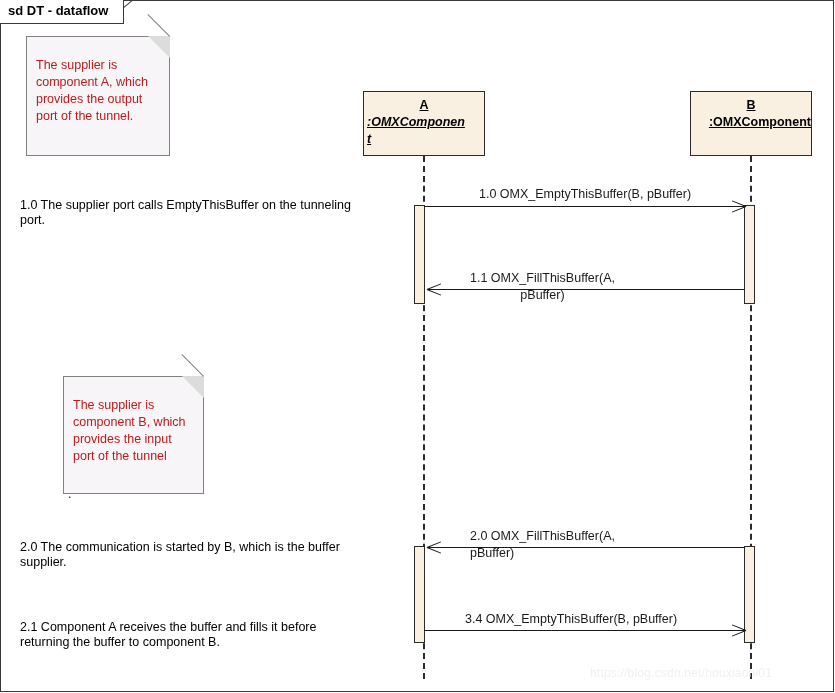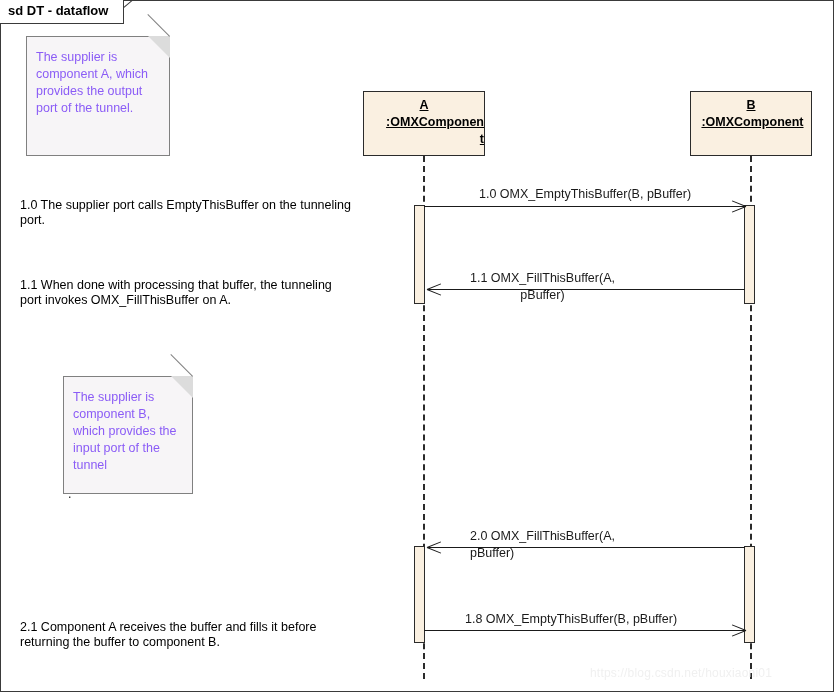--- a/index.html
+++ b/index.html
@@ -74,23 +74,23 @@
     white-space: nowrap;
   }
 
   
   .note {
     position: absolute;
     background: #f7f5f7;
     border: 1px solid #808080;
     box-sizing: border-box;
     font-size: 12.5px;
-    color: #8b5cf6;
+    color: #b91c1c;
     line-height: 17px;
-    padding: 12px 9px 6px 9px;
+    padding: 20px 9px 6px 9px;
   }
   .note-fold {
     position: absolute;
     right: -1px;
     top: -1px;
     width: 0;
     height: 0;
     border-left: 22px solid transparent;
     border-top: 22px solid #dcdcdc;
   }
@@ -132,22 +132,22 @@
     color: #000000;
     line-height: 17px;
     padding-top: 5px;
   }
   .lifeline-head .ln {
     display: block;
     text-decoration: underline;
     white-space: nowrap;
   }
   .lifeline-head .ln-name { text-align: center; }
-  .lifeline-head .ln-type { text-align: center; padding-left: 3px; }
-  .lifeline-head.wrap .ln-type { text-align: right; }
+  .lifeline-head .ln-type { text-align: right; padding-left: 3px; }
+  .lifeline-head.wrap .ln-type { text-align: left; font-style: italic; }
 
   .lifeline-dash {
     position: absolute;
     width: 0;
     border-left: 2px dashed #2b2b2b;
   }
 
   .activation {
     position: absolute;
     width: 11px;
@@ -210,29 +210,29 @@
     </div>
     <div class="frame-title">sd DT - dataflow</div>
   </div>
 
   <div class="note" style="left:26px; top:36px; width:144px; height:120px;">
     <div class="note-fold"></div>
     <div class="note-fold-edge"></div>
     <div class="note-text">The supplier is component A, which provides the output port of the tunnel.</div>
   </div>
 
-  <div class="note" style="left:63px; top:376px; width:130px; height:118px;">
+  <div class="note" style="left:63px; top:376px; width:141px; height:118px;">
     <div class="note-fold"></div>
     <div class="note-fold-edge"></div>
     <div class="note-text">The supplier is component B, which provides the input port of the tunnel</div>
   </div>
   <div class="note-dot" style="left:68px; top:487px;">.</div>
 
   <div class="desc" style="left:20px; top:198px;">1.0 The supplier port calls EmptyThisBuffer on the tunneling port.</div>
-  <div class="desc" style="left:20px; top:278px;">1.1 When done with processing that buffer, the tunneling port invokes OMX_FillThisBuffer on A.</div>
+  <div class="desc" style="left:20px; top:540px;">2.0 The communication is started by B, which is the buffer supplier.</div>
   <div class="desc" style="left:20px; top:620px;">2.1 Component A receives the buffer and fills it before returning the buffer to component B.</div>
 
   <div class="lifeline-head wrap" style="left:363px; top:91px; width:122px; height:65px;">
     <span class="ln ln-name">A</span>
     <span class="ln ln-type">:OMXComponen</span>
     <span class="ln ln-type">t</span>
   </div>
   <div class="lifeline-dash" style="left:423px; top:156px; height:523px;"></div>
 
   <div class="lifeline-head" style="left:690px; top:91px; width:122px; height:65px;">
@@ -262,21 +262,21 @@
   </div>
 
   <div class="msg-label" style="left:470px; top:528px;">2.0 OMX_FillThisBuffer(A,
 pBuffer)</div>
   <div class="msg-line" style="left:428px; top:547px; width:317px;"></div>
   <div class="arrow-head left" style="left:427px; top:540px;">
     <span class="a1"></span>
       <span class="a2"></span>
   </div>
 
-  <div class="msg-label" style="left:465px; top:611px;">1.8 OMX_EmptyThisBuffer(B, pBuffer)</div>
+  <div class="msg-label" style="left:465px; top:611px;">3.4 OMX_EmptyThisBuffer(B, pBuffer)</div>
   <div class="msg-line" style="left:424px; top:630px; width:322px;"></div>
   <div class="arrow-head" style="left:731px; top:623px;">
     <span class="a1"></span>
       <span class="a2"></span>
   </div>
 
   <div class="watermark" style="left:590px; top:666px;">https://blog.csdn.net/houxiaoni01</div>
 
 </div>
 

